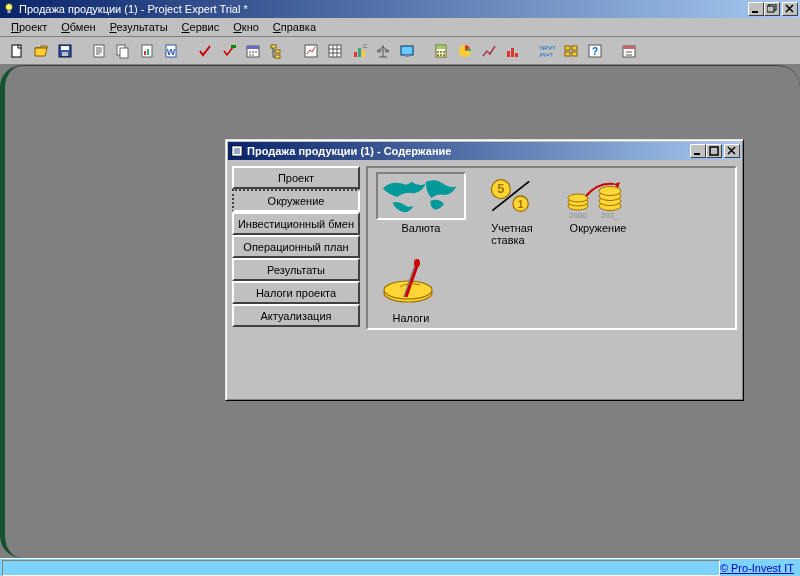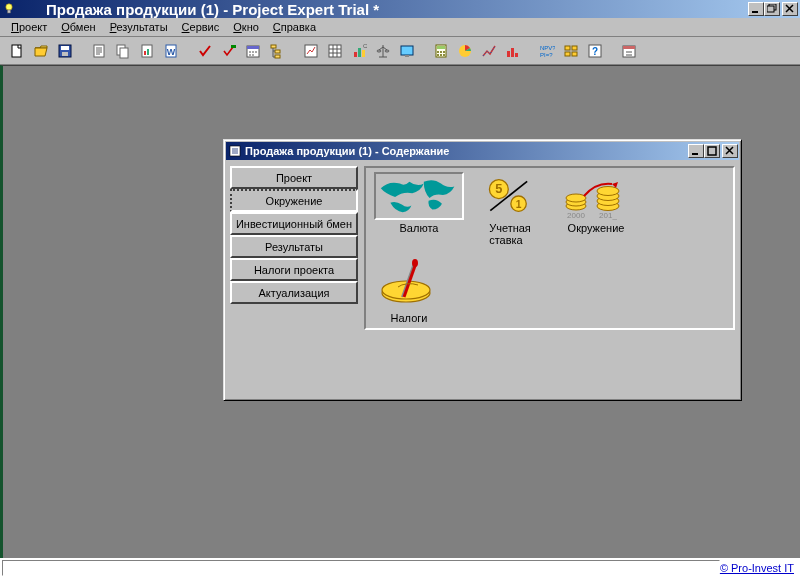--- a/index.html
+++ b/index.html
@@ -17,21 +17,21 @@
     background: linear-gradient(to right, #0A246A, #A6CAF0);
     color: #fff;
     display: flex;
     align-items: center;
     padding-left: 2px;
   }
   .titlebar .bulb {
     width: 14px; height: 14px; margin-right: 3px;
     display: inline-flex; align-items: center; justify-content: center;
   }
-  .titlebar .title-text { font-weight: bold; font-size: 15px; margin-left: 27px; }
+  .titlebar .title-text { font-weight: normal; font-size: 11px; }
   .titlebar .ctrls {
     margin-left: auto; display: flex; gap: 0; padding-right: 2px;
   }
   .winbtn {
     width: 16px; height: 14px;
     background: #C0C0C0;
     border: 1px solid;
     border-color: #fff #404040 #404040 #fff;
     display: inline-flex; align-items: center; justify-content: center;
     font-size: 10px; line-height: 10px;
@@ -69,21 +69,22 @@
     display: inline-flex; align-items: center; justify-content: center;
     cursor: default;
   }
   .tsep { width: 8px; }
   
   .mdi-client {
     position: absolute;
     top: 65px; left: 0; right: 0; bottom: 18px;
     background: #808080;
     border-top: 1px solid #404040;
-    border-left: 3px solid #14532d;
+    border-left: 5px solid #14532d;
+    border-radius: 22px;
   }
   
   .childwin {
     position: absolute;
     left: 220px; top: 73px;
     width: 519px; height: 262px;
     background: #C0C0C0;
     border: 1px solid;
     border-color: #DFDFDF #000 #000 #DFDFDF;
     box-shadow: inset 1px 1px 0 #fff, inset -1px -1px 0 #808080;
@@ -143,21 +144,21 @@
   }
   .cell-img.pressed {
     border: 2px solid;
     border-color: #808080 #fff #fff #808080;
     background: #C0C0C0;
   }
   .cell-label { font-size: 11px; text-align: left; }
   .statusbar {
     position: absolute;
     left: 0; right: 0; bottom: 0; height: 18px;
-    background: #ffffff;
+    background: #7dd3fc;
     border-top: 1px solid #fff;
     display: flex; align-items: center;
   }
   .statusbar .sunken {
     flex: 1; height: 16px;
     border: 1px solid;
     border-color: #808080 #fff #fff #808080;
     margin: 0 0 0 2px;
   }
   .statusbar .credit {
@@ -405,20 +406,21 @@
               <path d="M1 1 L8 8 M8 1 L1 8" stroke="#000" stroke-width="1.5"></path>
             </svg>
           </span>
       </span>
     </div>
     <div class="body">
       <div class="sidebuttons" id="sidebtns">
           <div class="sidebtn">Проект</div>
           <div class="sidebtn active">Окружение</div>
           <div class="sidebtn">Инвестиционный бмен</div>
+          <div class="sidebtn">Операционный план</div>
           <div class="sidebtn">Результаты</div>
           <div class="sidebtn">Налоги проекта</div>
           <div class="sidebtn">Актуализация</div>
         </div>
       <div class="content-panel">
         <div class="content-row" id="content-top">
             <div class="content-cell">
               <div class="cell-img pressed">
                 <svg width="90" height="46" viewBox="0 0 90 46">
                   <rect x="0" y="0" width="90" height="46" fill="#C0C0C0"></rect>

